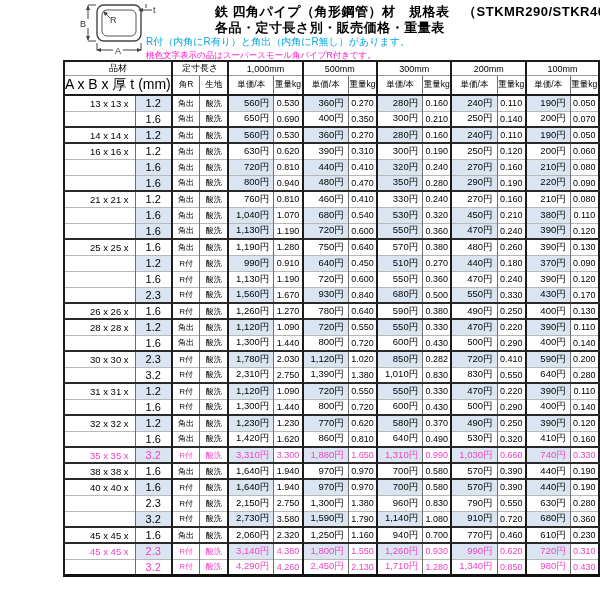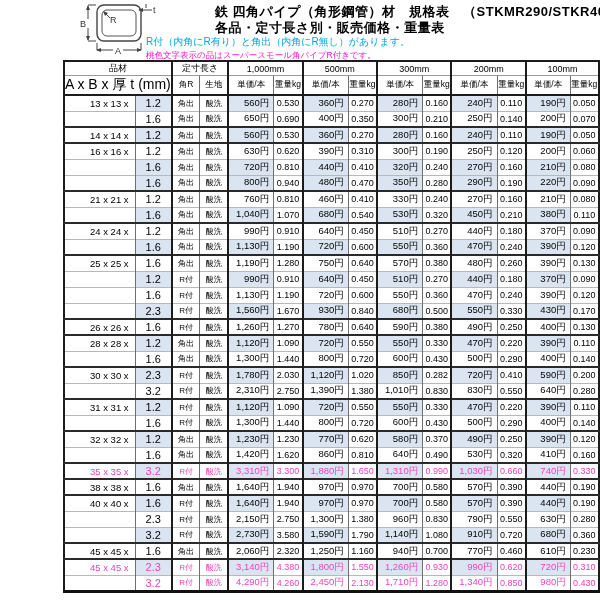--- a/index.html
+++ b/index.html
@@ -239,36 +239,20 @@
             <td class="weight">1.070</td>
             <td class="price thickL bgBlue">680円</td>
             <td class="weight">0.540</td>
             <td class="price thickL bgBlue">530円</td>
             <td class="weight">0.320</td>
             <td class="price thickL bgBlue">450円</td>
             <td class="weight">0.210</td>
             <td class="price thickL bgBlue">380円</td>
             <td class="weight">0.110</td>
           </tr>
-          <tr class="gstart">
-            <td class="cSize">24 x 24 x</td>
-            <td class="cT">1.2</td>
-            <td class="cKaku thickL">角出</td>
-            <td class="cKiji">酸洗</td>
-            <td class="price thickL">990円</td>
-            <td class="weight">0.910</td>
-            <td class="price thickL">640円</td>
-            <td class="weight">0.450</td>
-            <td class="price thickL">510円</td>
-            <td class="weight">0.270</td>
-            <td class="price thickL">440円</td>
-            <td class="weight">0.180</td>
-            <td class="price thickL">370円</td>
-            <td class="weight">0.090</td>
-          </tr>
           <tr>
             <td class="cSize"></td>
             <td class="cT bgBlue">1.6</td>
             <td class="cKaku thickL">角出</td>
             <td class="cKiji">酸洗</td>
             <td class="price thickL bgBlue">1,130円</td>
             <td class="weight">1.190</td>
             <td class="price thickL bgBlue">720円</td>
             <td class="weight">0.600</td>
             <td class="price thickL bgBlue">550円</td>

